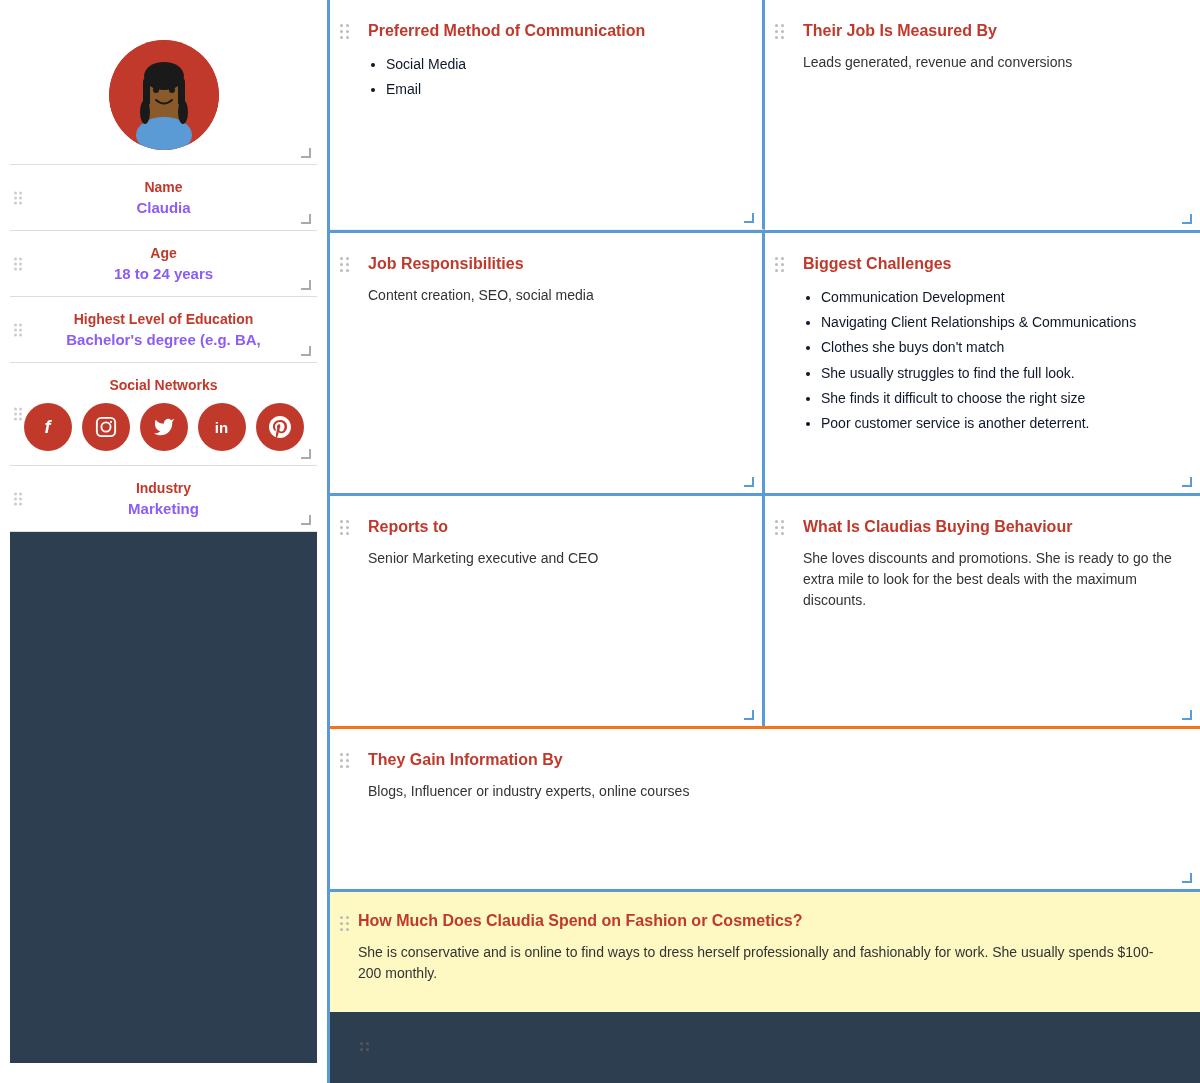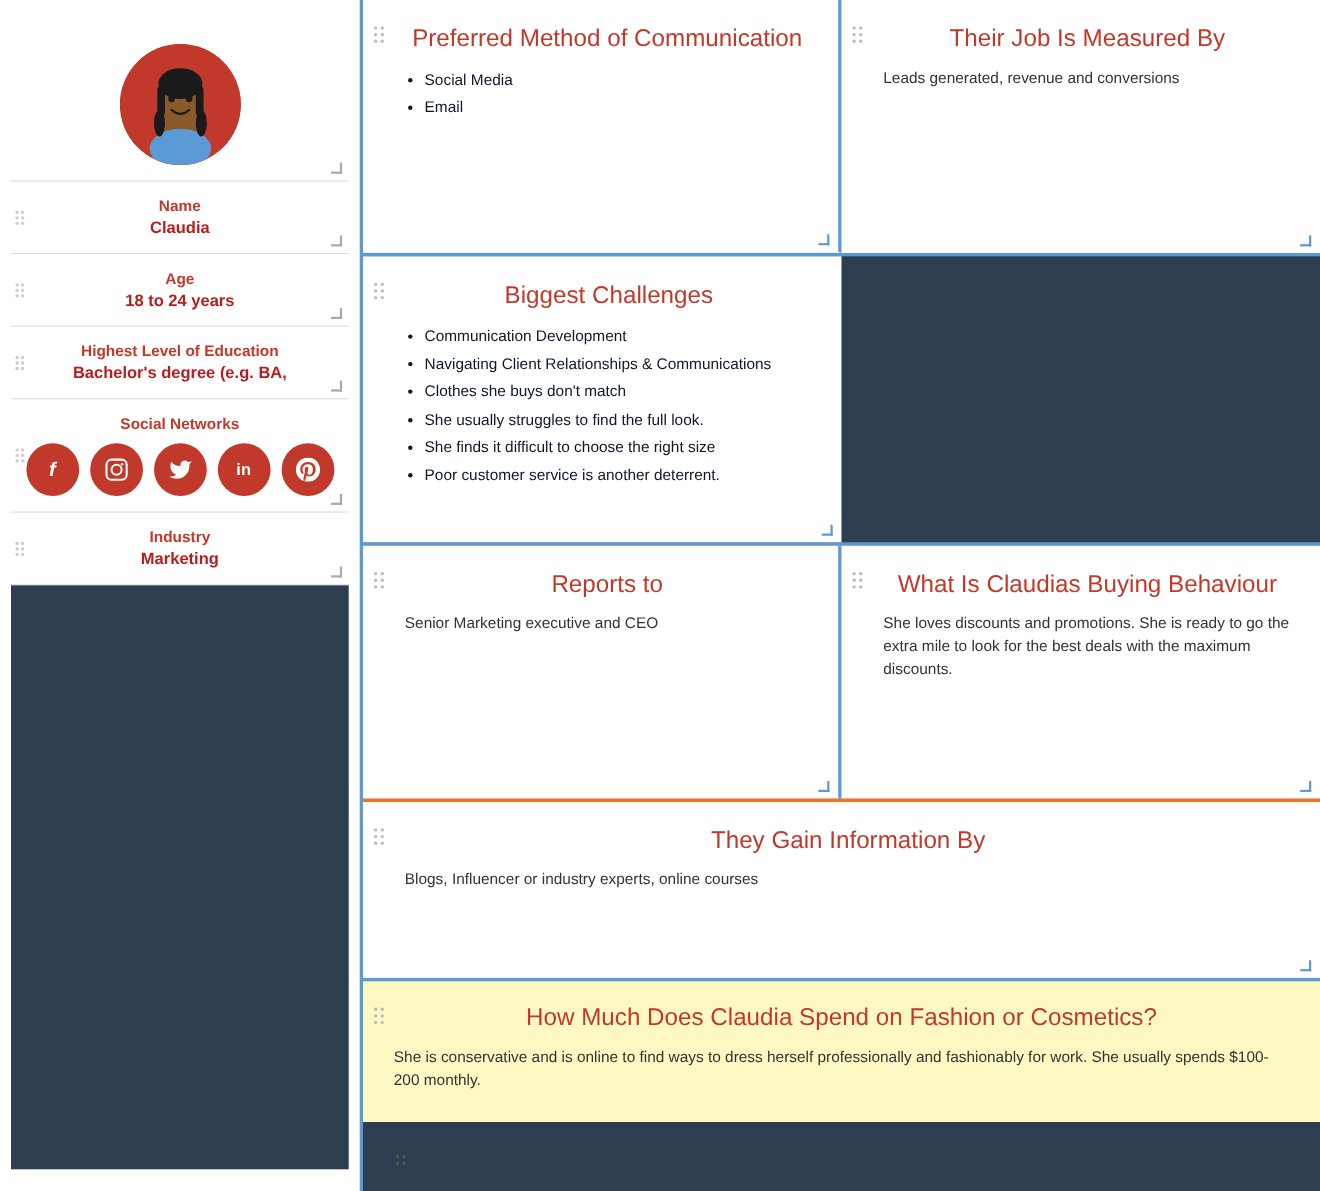--- a/index.html
+++ b/index.html
@@ -65,21 +65,21 @@
     
     .section-label {
       color: #c0392b;
       font-weight: bold;
       font-size: 14px;
       margin-bottom: 4px;
     }
     .section-value {
       font-weight: bold;
       font-size: 15px;
-      color: #b91c1c;
+      color: #8b5cf6;
     }
     
     .social-icons {
       display: flex;
       flex-wrap: wrap;
       justify-content: center;
       gap: 10px;
       margin-top: 10px;
     }
     .social-icon {
@@ -123,24 +123,23 @@
     .cell {
       background: #fff;
       padding: 22px 26px 22px 38px;
       border-right: 3px solid #5b9bd5;
       position: relative;
       min-height: 230px;
     }
     .cell:last-child { border-right: none; }
     .cell-title {
       color: #c0392b;
-      font-weight: normal;
-      font-size: 22px;
+      font-weight: bold;
+      font-size: 16px;
       margin-bottom: 12px;
-      text-align: center;
     }
     .cell-text {
       font-size: 14px;
       color: #333;
       line-height: 1.5;
     }
     .cell-list {
       list-style: disc;
       padding-left: 18px;
       font-size: 14px;
@@ -339,20 +338,33 @@
           <span></span>
             <span></span>
         </div>
         <div class="cell-title">Their Job Is Measured By</div>
         <div class="cell-text">Leads generated, revenue and conversions</div>
         <div class="bottom-left-corner"></div>
       </div>
     </div>
 
     <div class="grid-middle">
+      <div class="cell">
+        <div class="cell-drag">
+          <span></span>
+            <span></span>
+          <span></span>
+            <span></span>
+          <span></span>
+            <span></span>
+        </div>
+        <div class="cell-title">Job Responsibilities</div>
+        <div class="cell-text">Content creation, SEO, social media</div>
+        <div class="bottom-left-corner"></div>
+      </div>
       <div class="cell" style="min-height:260px;">
         <div class="cell-drag">
           <span></span>
             <span></span>
           <span></span>
             <span></span>
           <span></span>
             <span></span>
         </div>
         <div class="cell-title">Biggest Challenges</div>

